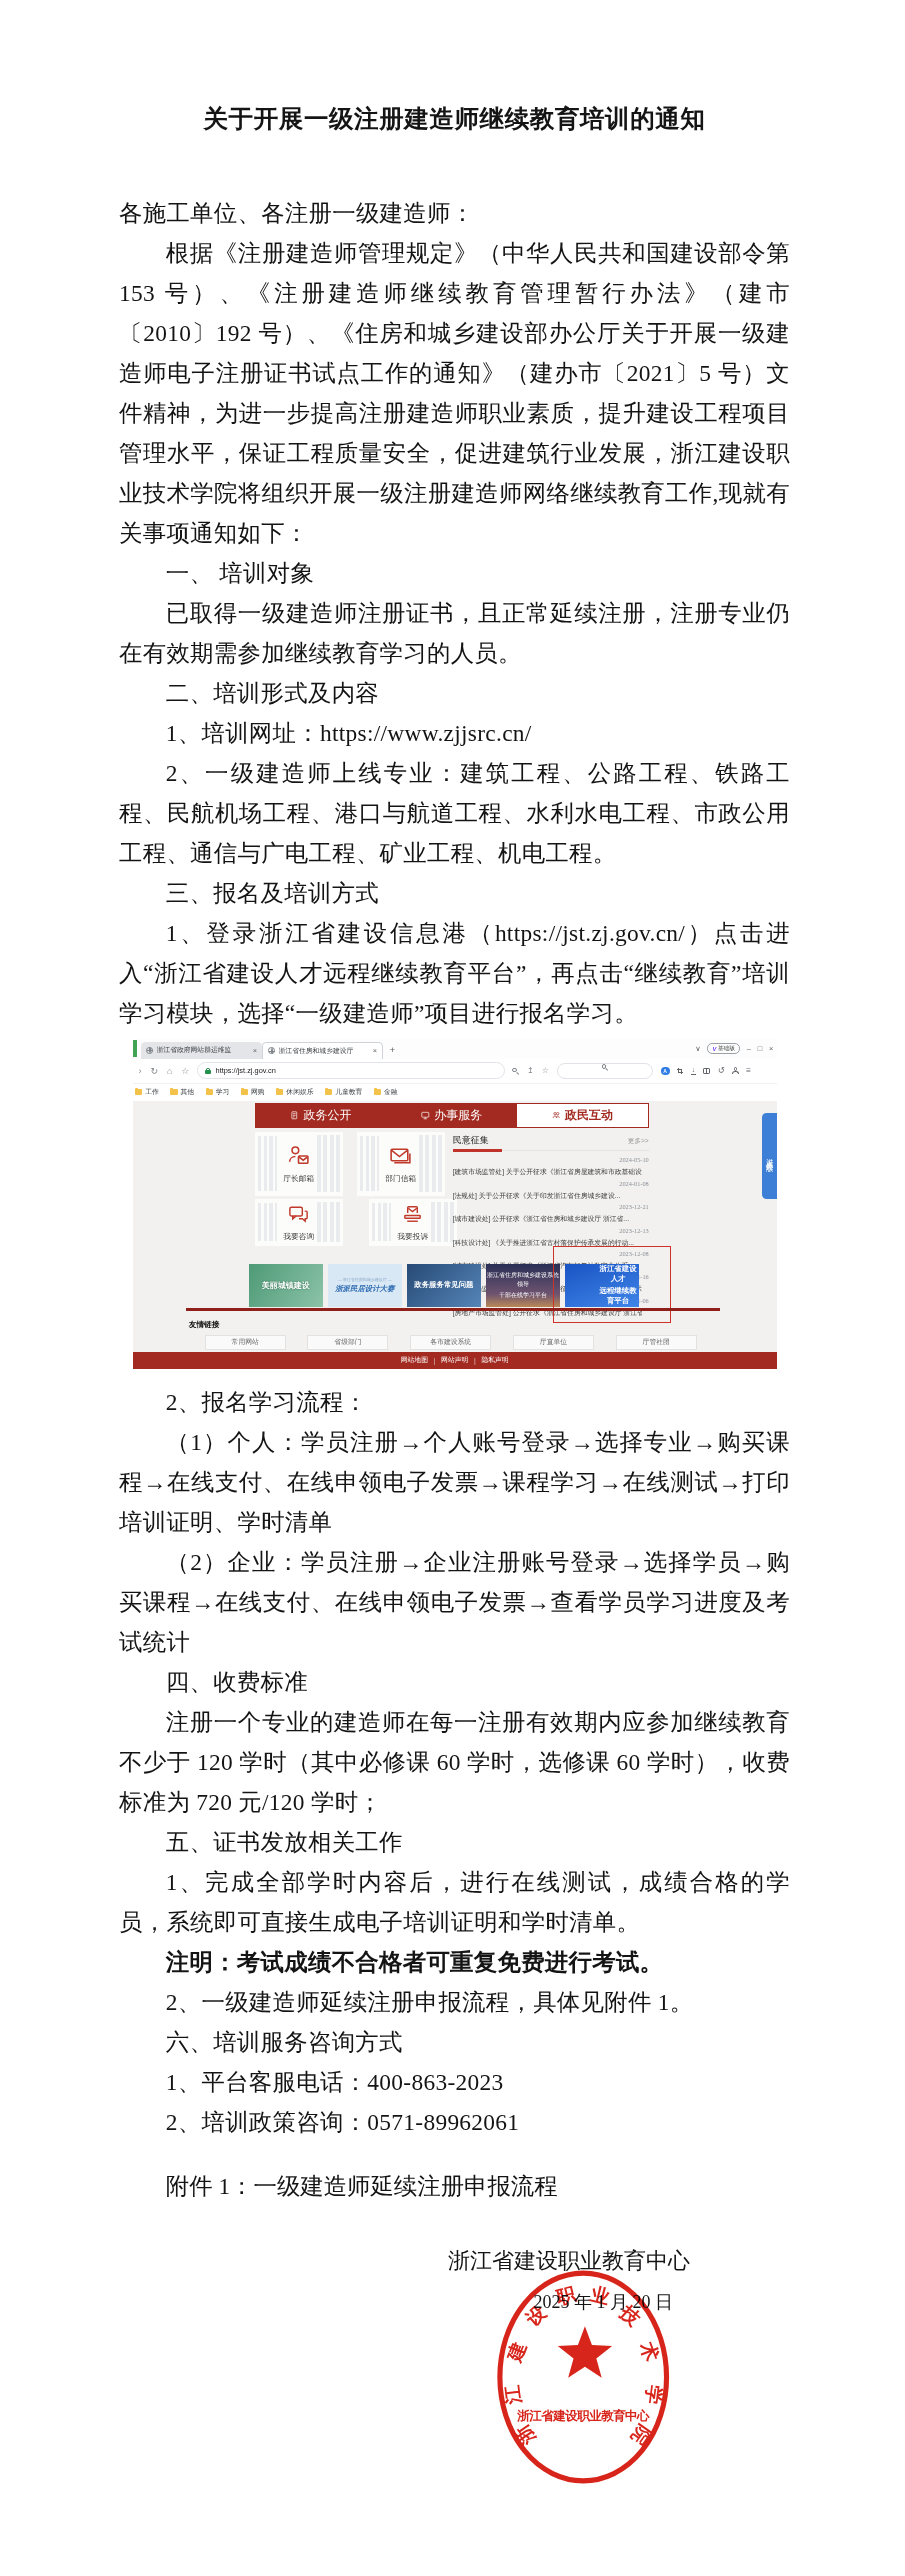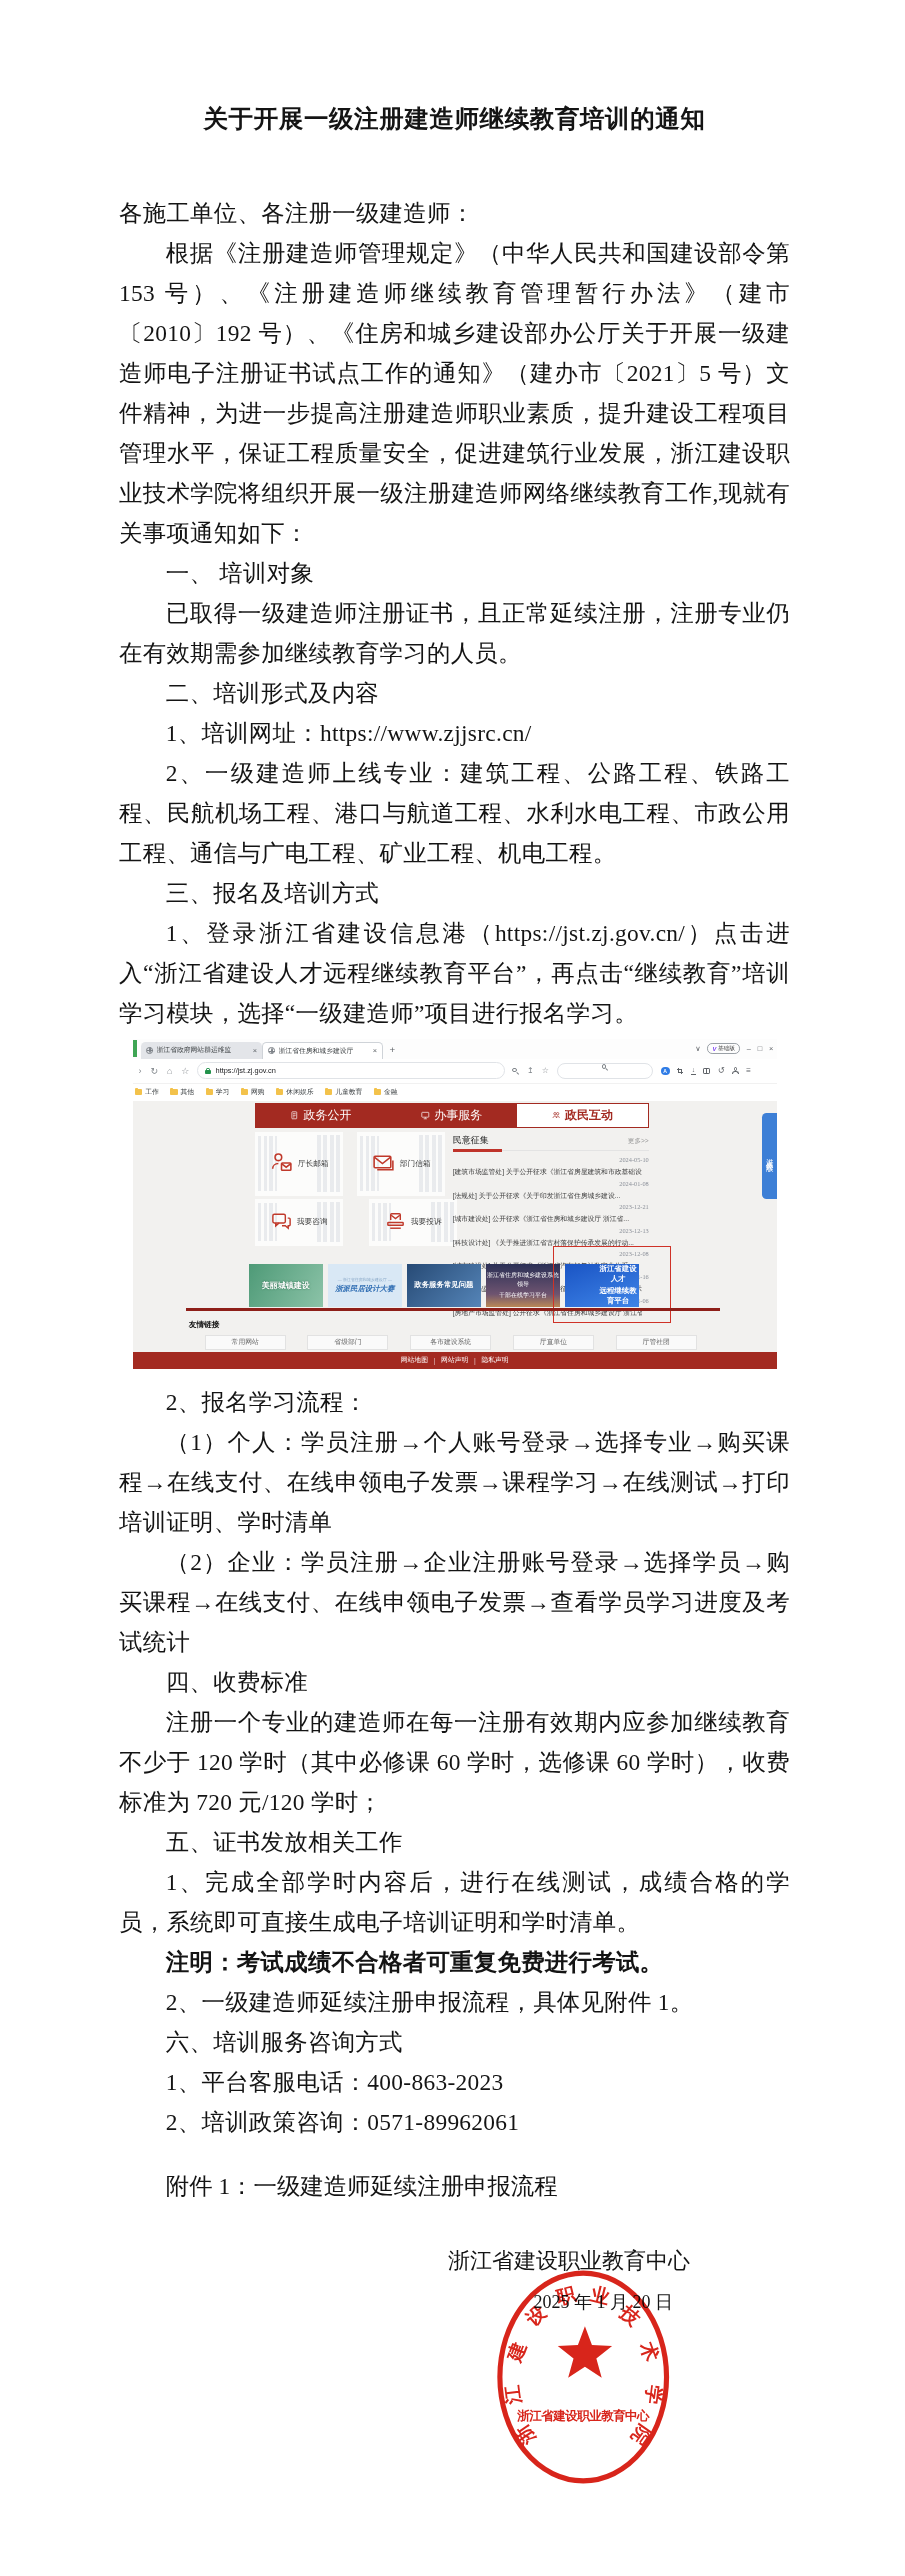--- a/index.html
+++ b/index.html
@@ -43,21 +43,21 @@
   .bmrow{position:absolute;left:0;top:45px;right:0;height:17px;background:#fff;display:flex;align-items:center;gap:11.4px;padding-left:2.3px;font-size:6.8px;color:#3c4043;overflow:hidden;}
   .bm{display:flex;align-items:center;gap:2.9px;}
 
   .pagearea{position:absolute;left:0;top:62px;right:0;bottom:0;background:#f2f1ef;}
 
   .rednav{position:absolute;left:122px;top:2.3px;width:394px;height:25px;background:#a32a21;border:1.1px solid #a32a21;box-sizing:border-box;display:flex;}
   .rnitem{flex:1;display:flex;align-items:center;justify-content:center;gap:4.6px;color:#fff;font-size:12px;}
   .rnitem.sel{background:#fff;color:#a32a21;font-weight:bold;}
   .rnico svg{display:block;}
 
-  .card{position:absolute;width:88px;background:#fcfcfb;display:flex;flex-direction:row;align-items:center;justify-content:center;gap:4px;overflow:hidden;}
+  .card{position:absolute;width:88px;background:#fcfcfb;display:flex;flex-direction:column;align-items:center;justify-content:center;gap:4px;overflow:hidden;}
   .card::before{content:"";position:absolute;left:2.9px;top:4.6px;bottom:4.6px;width:19.4px;
         background:repeating-linear-gradient(90deg,#e7e9ec 0 3.4px,transparent 3.4px 5.7px);opacity:.9;}
   .card::after{content:"";position:absolute;right:2.9px;top:3.4px;bottom:3.4px;width:23px;
         background:repeating-linear-gradient(90deg,#e7e9ec 0 4px,transparent 4px 6.3px);opacity:.9;}
   .clabel{font-size:7.7px;color:#3a3a3a;z-index:1;}
   .cico{z-index:1;}
   .c1{left:122px;top:31px;height:64px;}
   .c2{left:224px;top:31px;height:64px;}
   .c3{left:122px;top:98px;height:47px;}
   .c4{left:236px;top:98px;height:47px;}

